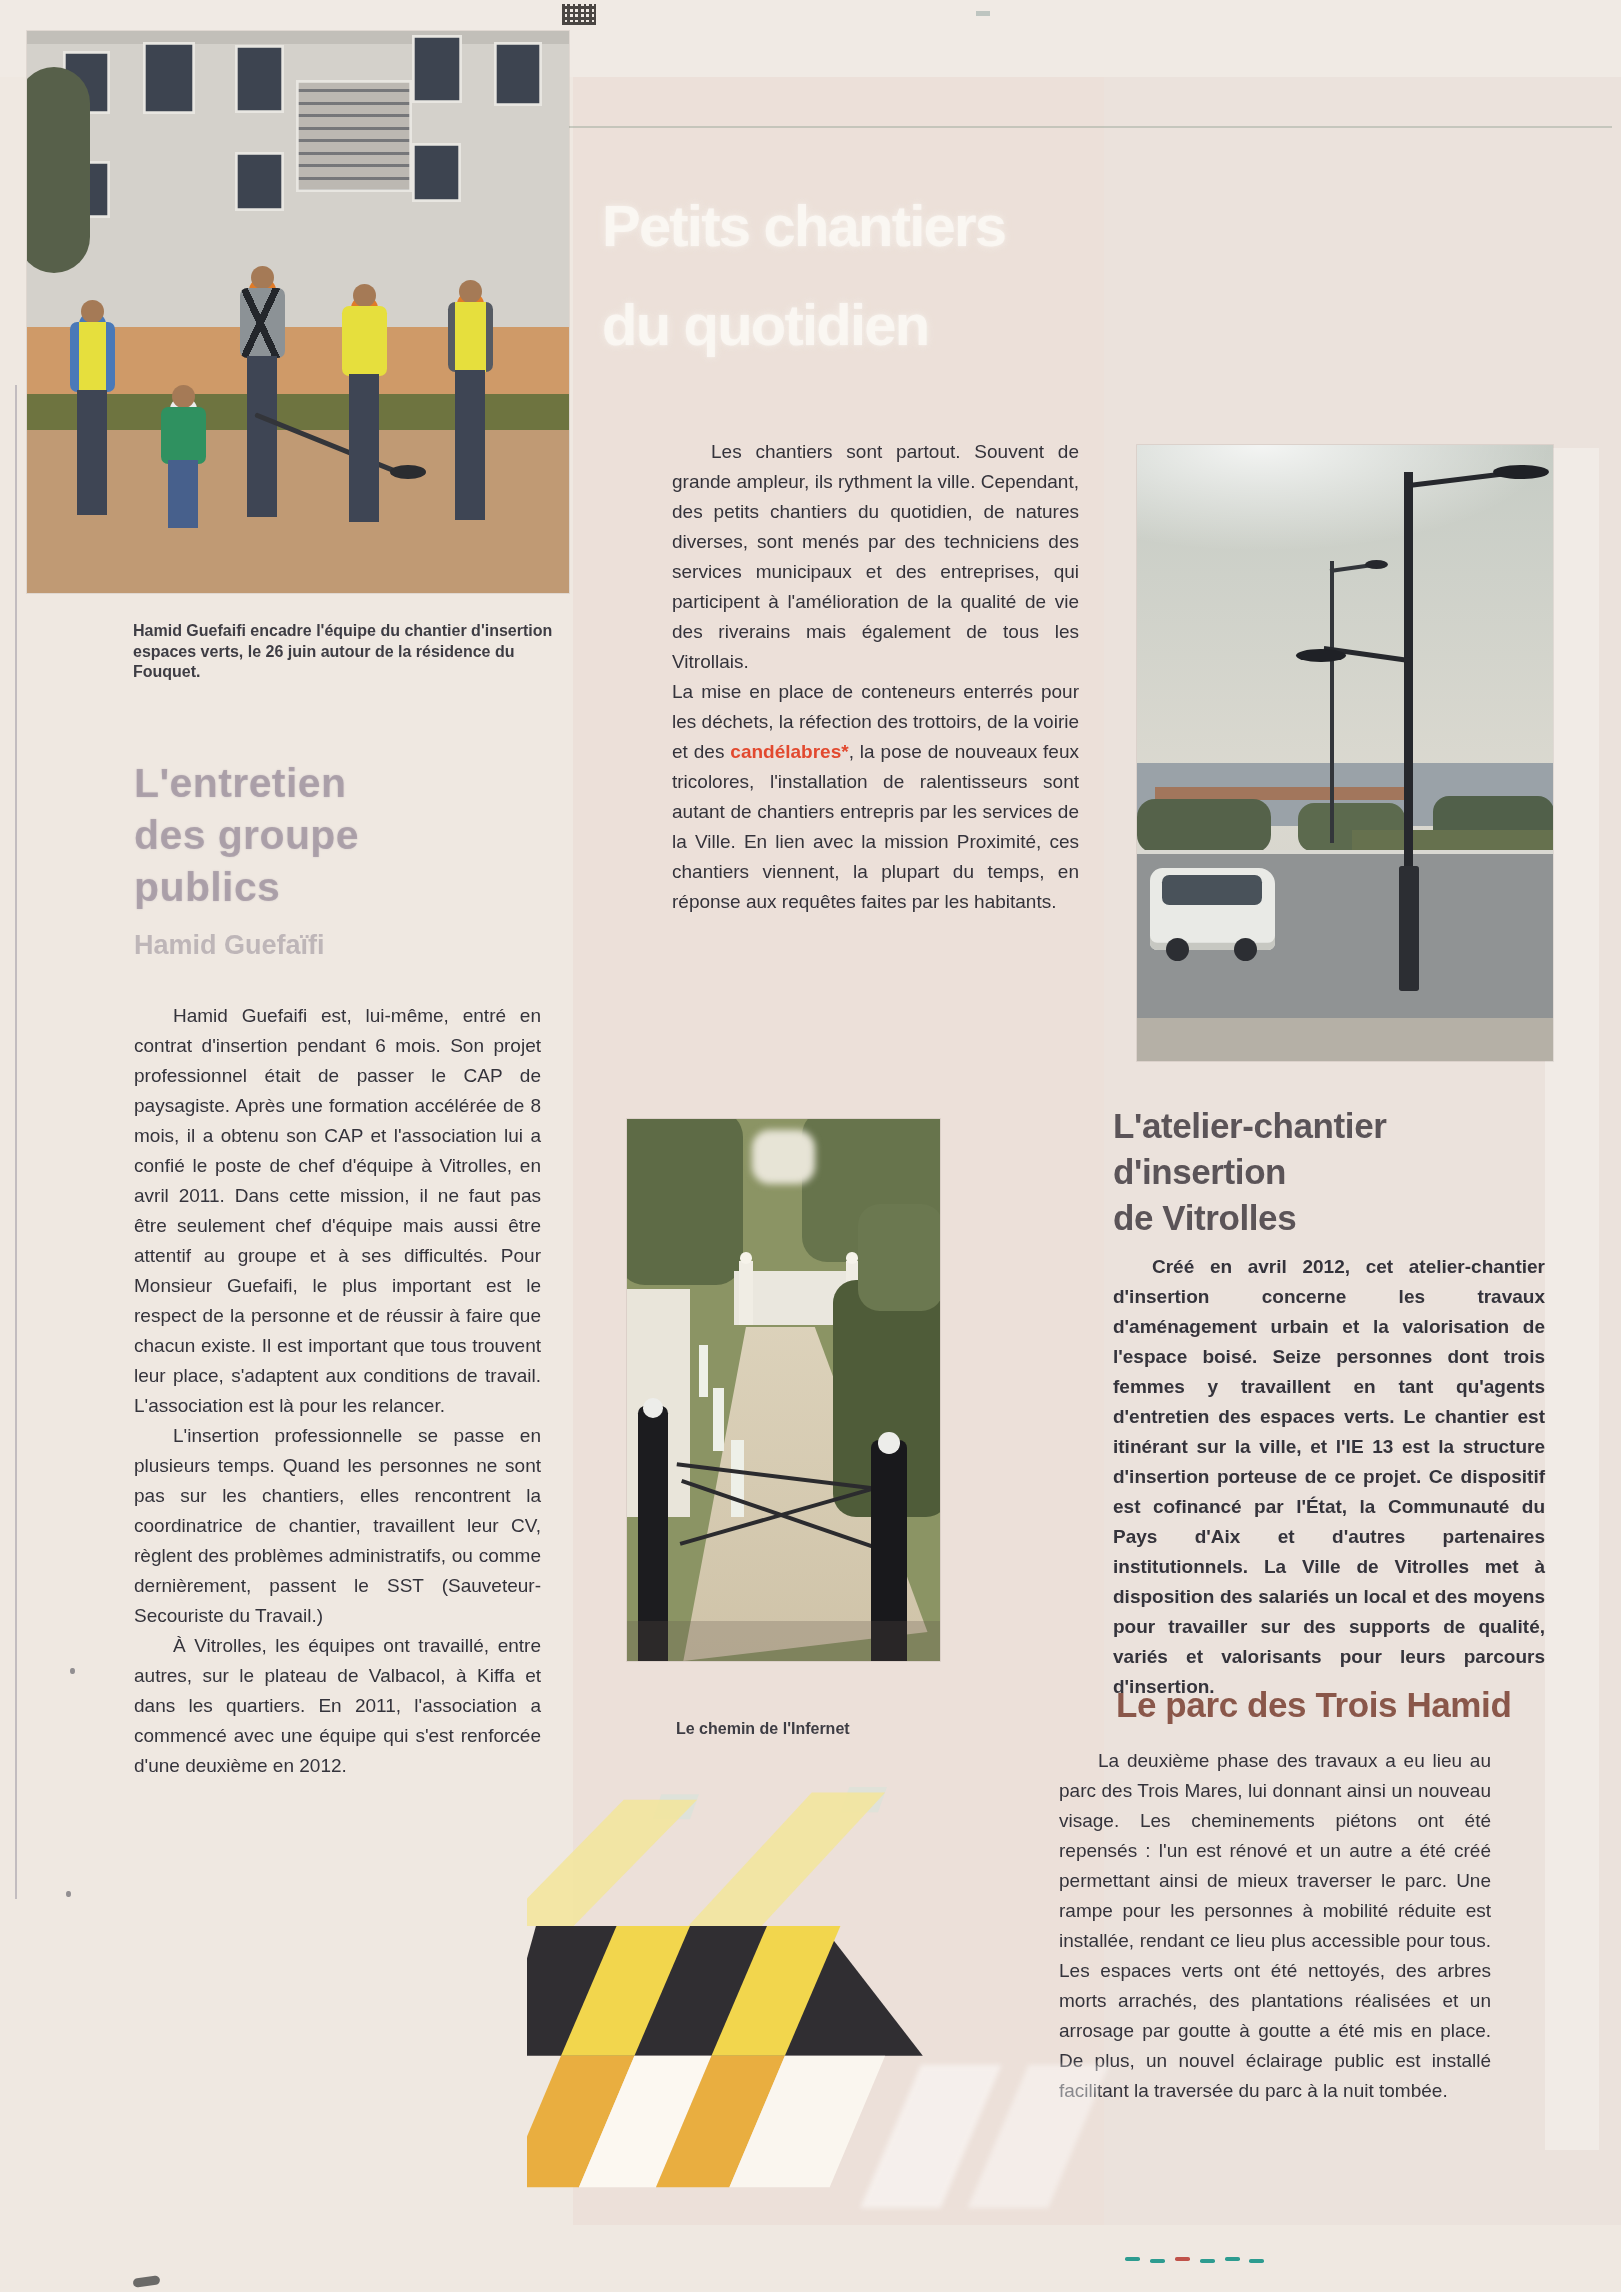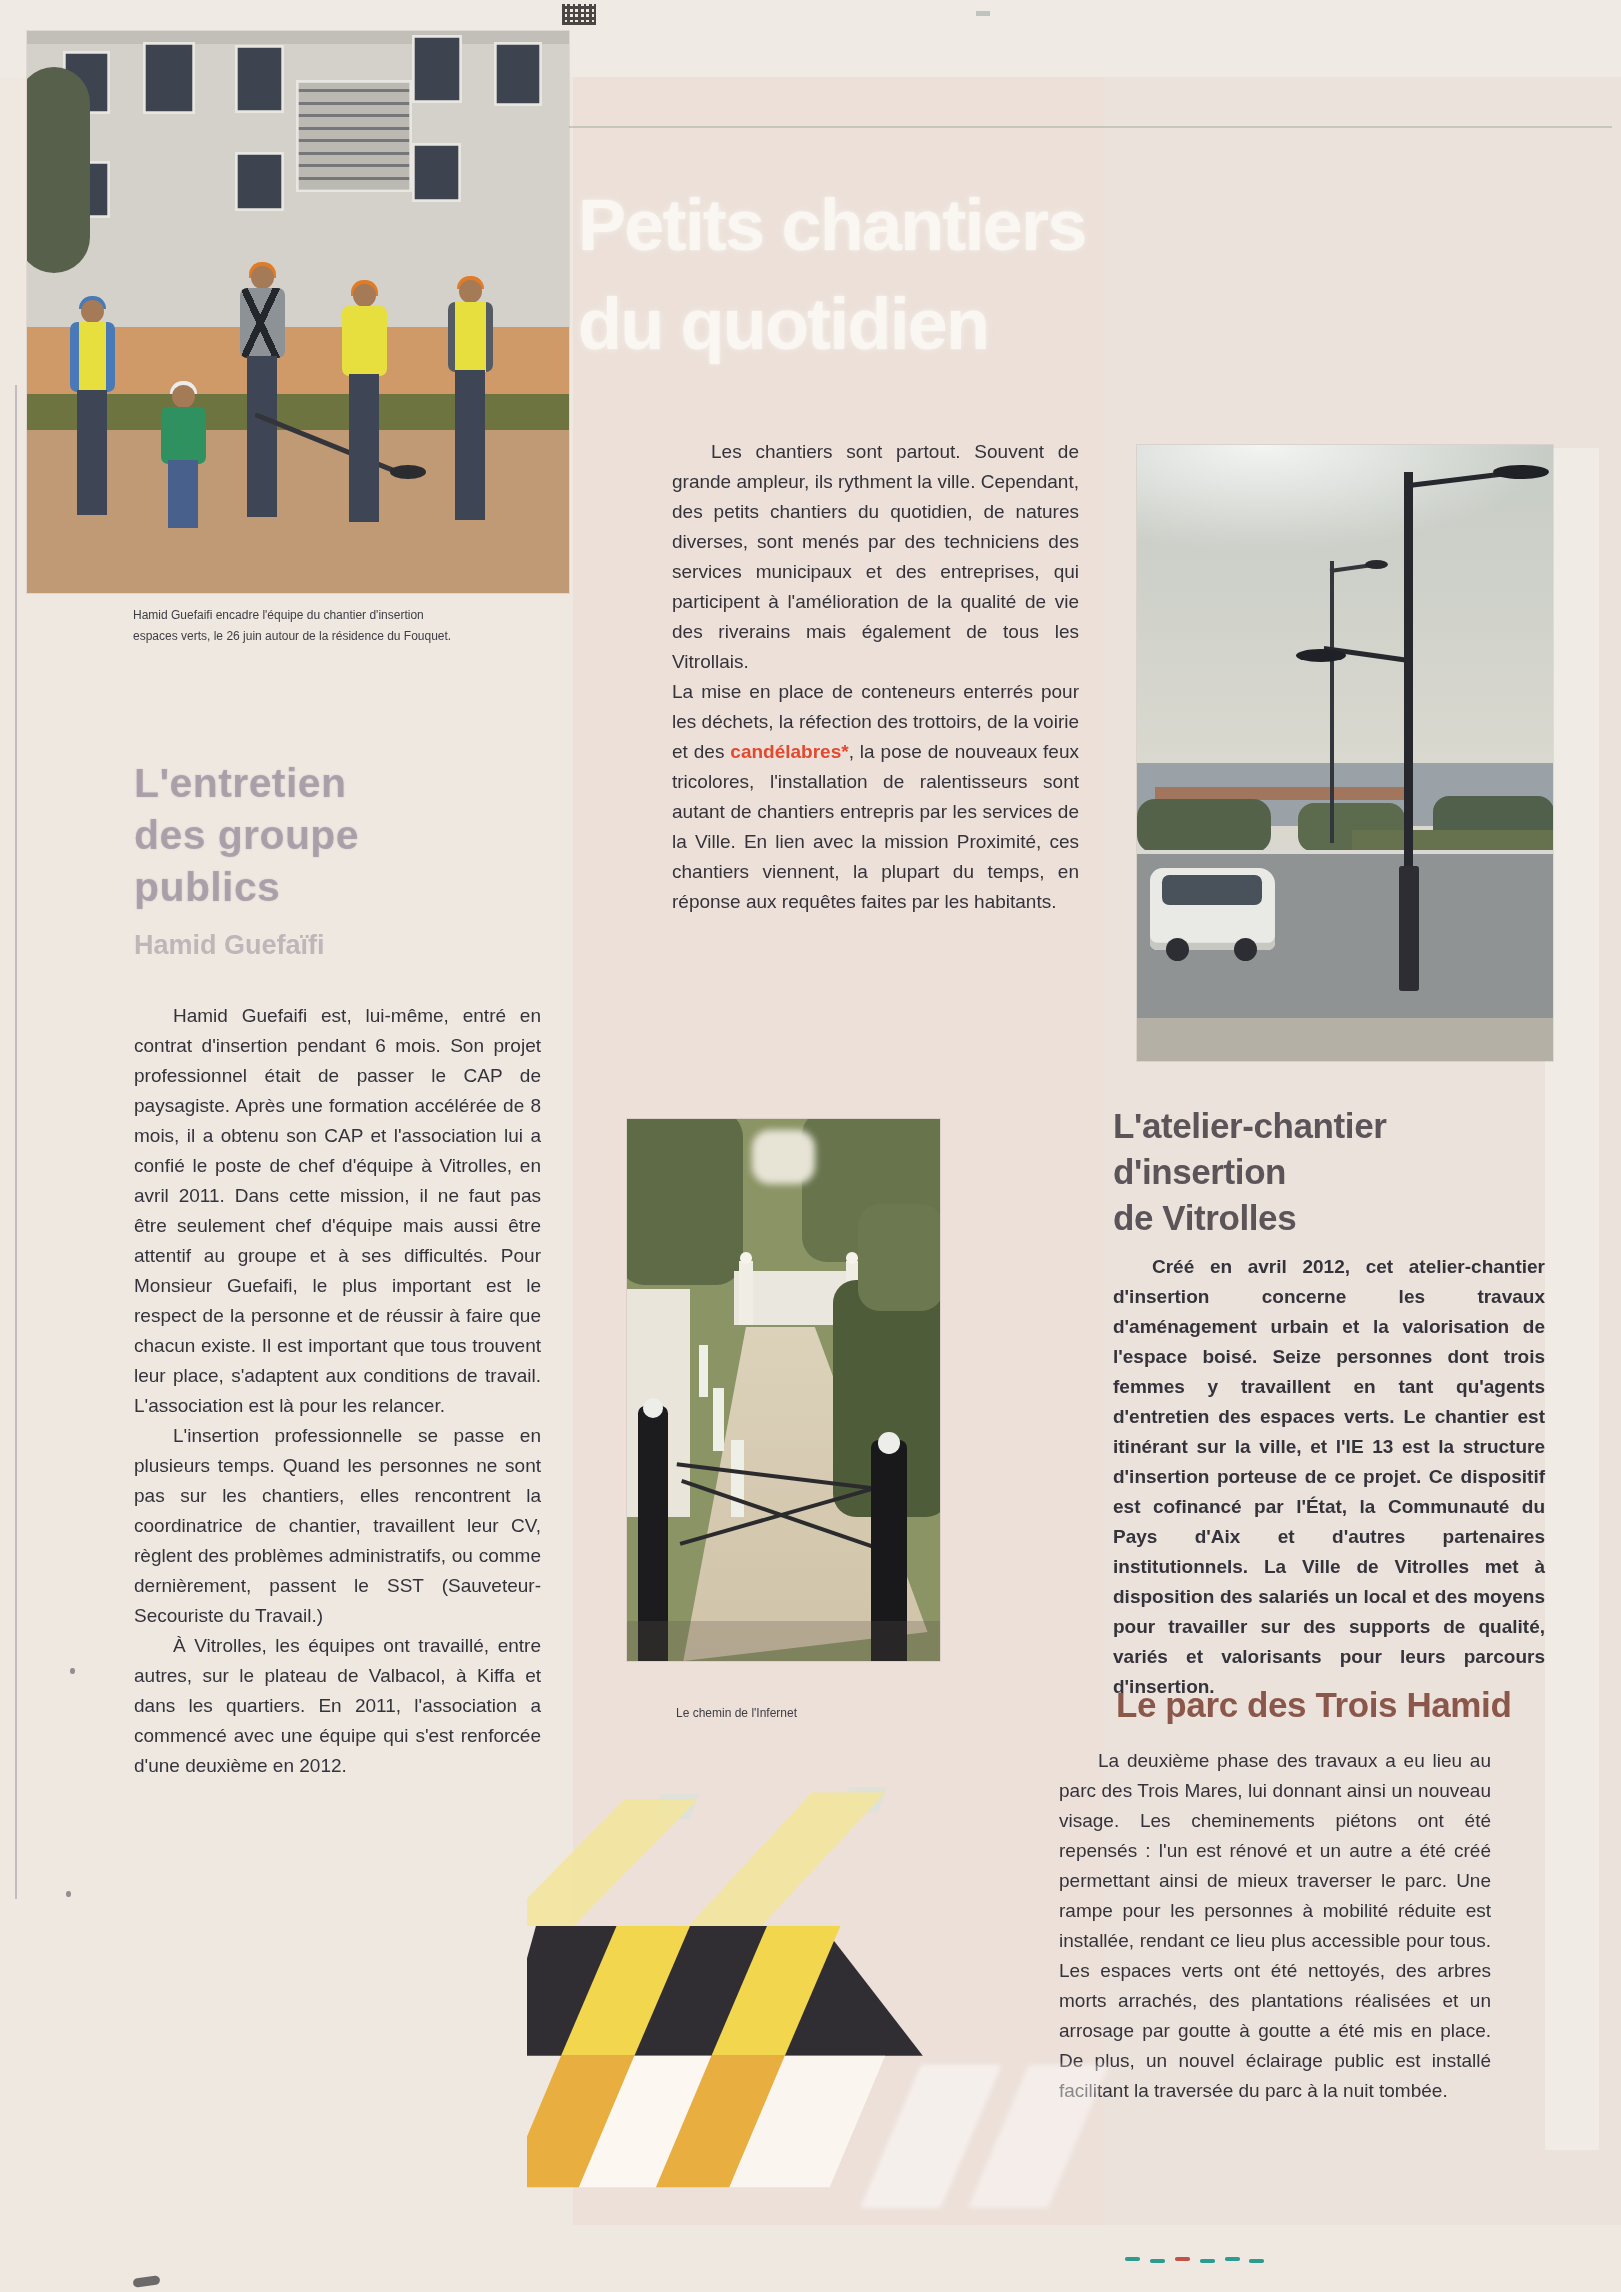--- a/index.html
+++ b/index.html
@@ -11,31 +11,31 @@
   .abs{position:absolute;}
   
   .panel-mid{left:573px;top:77px;width:531px;height:2148px;background:#ece0d9;border-right:0.9px solid rgba(190,165,155,.35);}
   .panel-right{left:1104px;top:77px;width:518px;height:2148px;background:#ebe2dc;}
   .top-strip{left:0;top:0;width:1622px;height:77px;background:#f0eae4;}
   .right-light-band{left:1545px;top:448px;width:54px;height:1702px;background:rgba(255,255,255,.30);}
   .top-rule{left:555px;top:126px;width:1057px;height:1.8px;background:rgba(150,165,150,.45);}
   .scan-line{left:15px;top:385px;width:1.8px;height:1514px;background:rgba(140,135,150,.45);}
   
   .main-title{
-    left:578px;top:176px;width:806px;
-    font-weight:700;font-size:72px;line-height:99px;letter-spacing:-1.8px;
+    left:602px;top:176px;width:806px;
+    font-weight:700;font-size:58px;line-height:99px;letter-spacing:-1.8px;
     color:rgba(250,247,242,.95);
     text-shadow:0 0 9px rgba(248,244,238,.7),0 0 2.7px rgba(244,239,232,.8);
   }
   
   .body-txt{font-size:19px;line-height:30px;color:#34333b;text-align:justify;}
   .body-txt p{margin:0;}
   .ind{text-indent:39px;}
   .hl{font-weight:700;color:#e2492f;}
-  .cap{font-size:12px;line-height:20.6px;font-weight:400;color:#3e3d44;}
+  .cap{font-size:16px;line-height:20.6px;font-weight:700;color:#3e3d44;margin-top:16px;}
   .h-faded{font-weight:700;font-size:41px;line-height:52px;color:rgba(148,136,150,.62);text-shadow:0 0 1.8px rgba(165,152,165,.45);letter-spacing:0.4px;}
   .byline{font-size:27px;font-weight:700;color:rgba(150,140,152,.55);}
   .h-right{font-weight:700;font-size:35px;line-height:46px;color:#5b5458;letter-spacing:-0.4px;}
   .h-parc{font-weight:700;font-size:35px;color:#8a574a;letter-spacing:-0.4px;}
   
   .photo{overflow:hidden;box-shadow:0 0 0 0.9px rgba(120,110,100,.15);}
   .team-photo{left:27px;top:31px;width:542px;height:562px;background:#d4d1cb;}
   .lamp-photo{left:1137px;top:445px;width:416px;height:616px;background:linear-gradient(#c6ccc5,#dbd9d0 55%,#d0cfc8);}
   .path-photo{left:627px;top:1119px;width:313px;height:542px;background:#8b9464;}
   .win{background:#3d4450;box-shadow:inset 0 0 0 2.7px #e8e6e1;}

